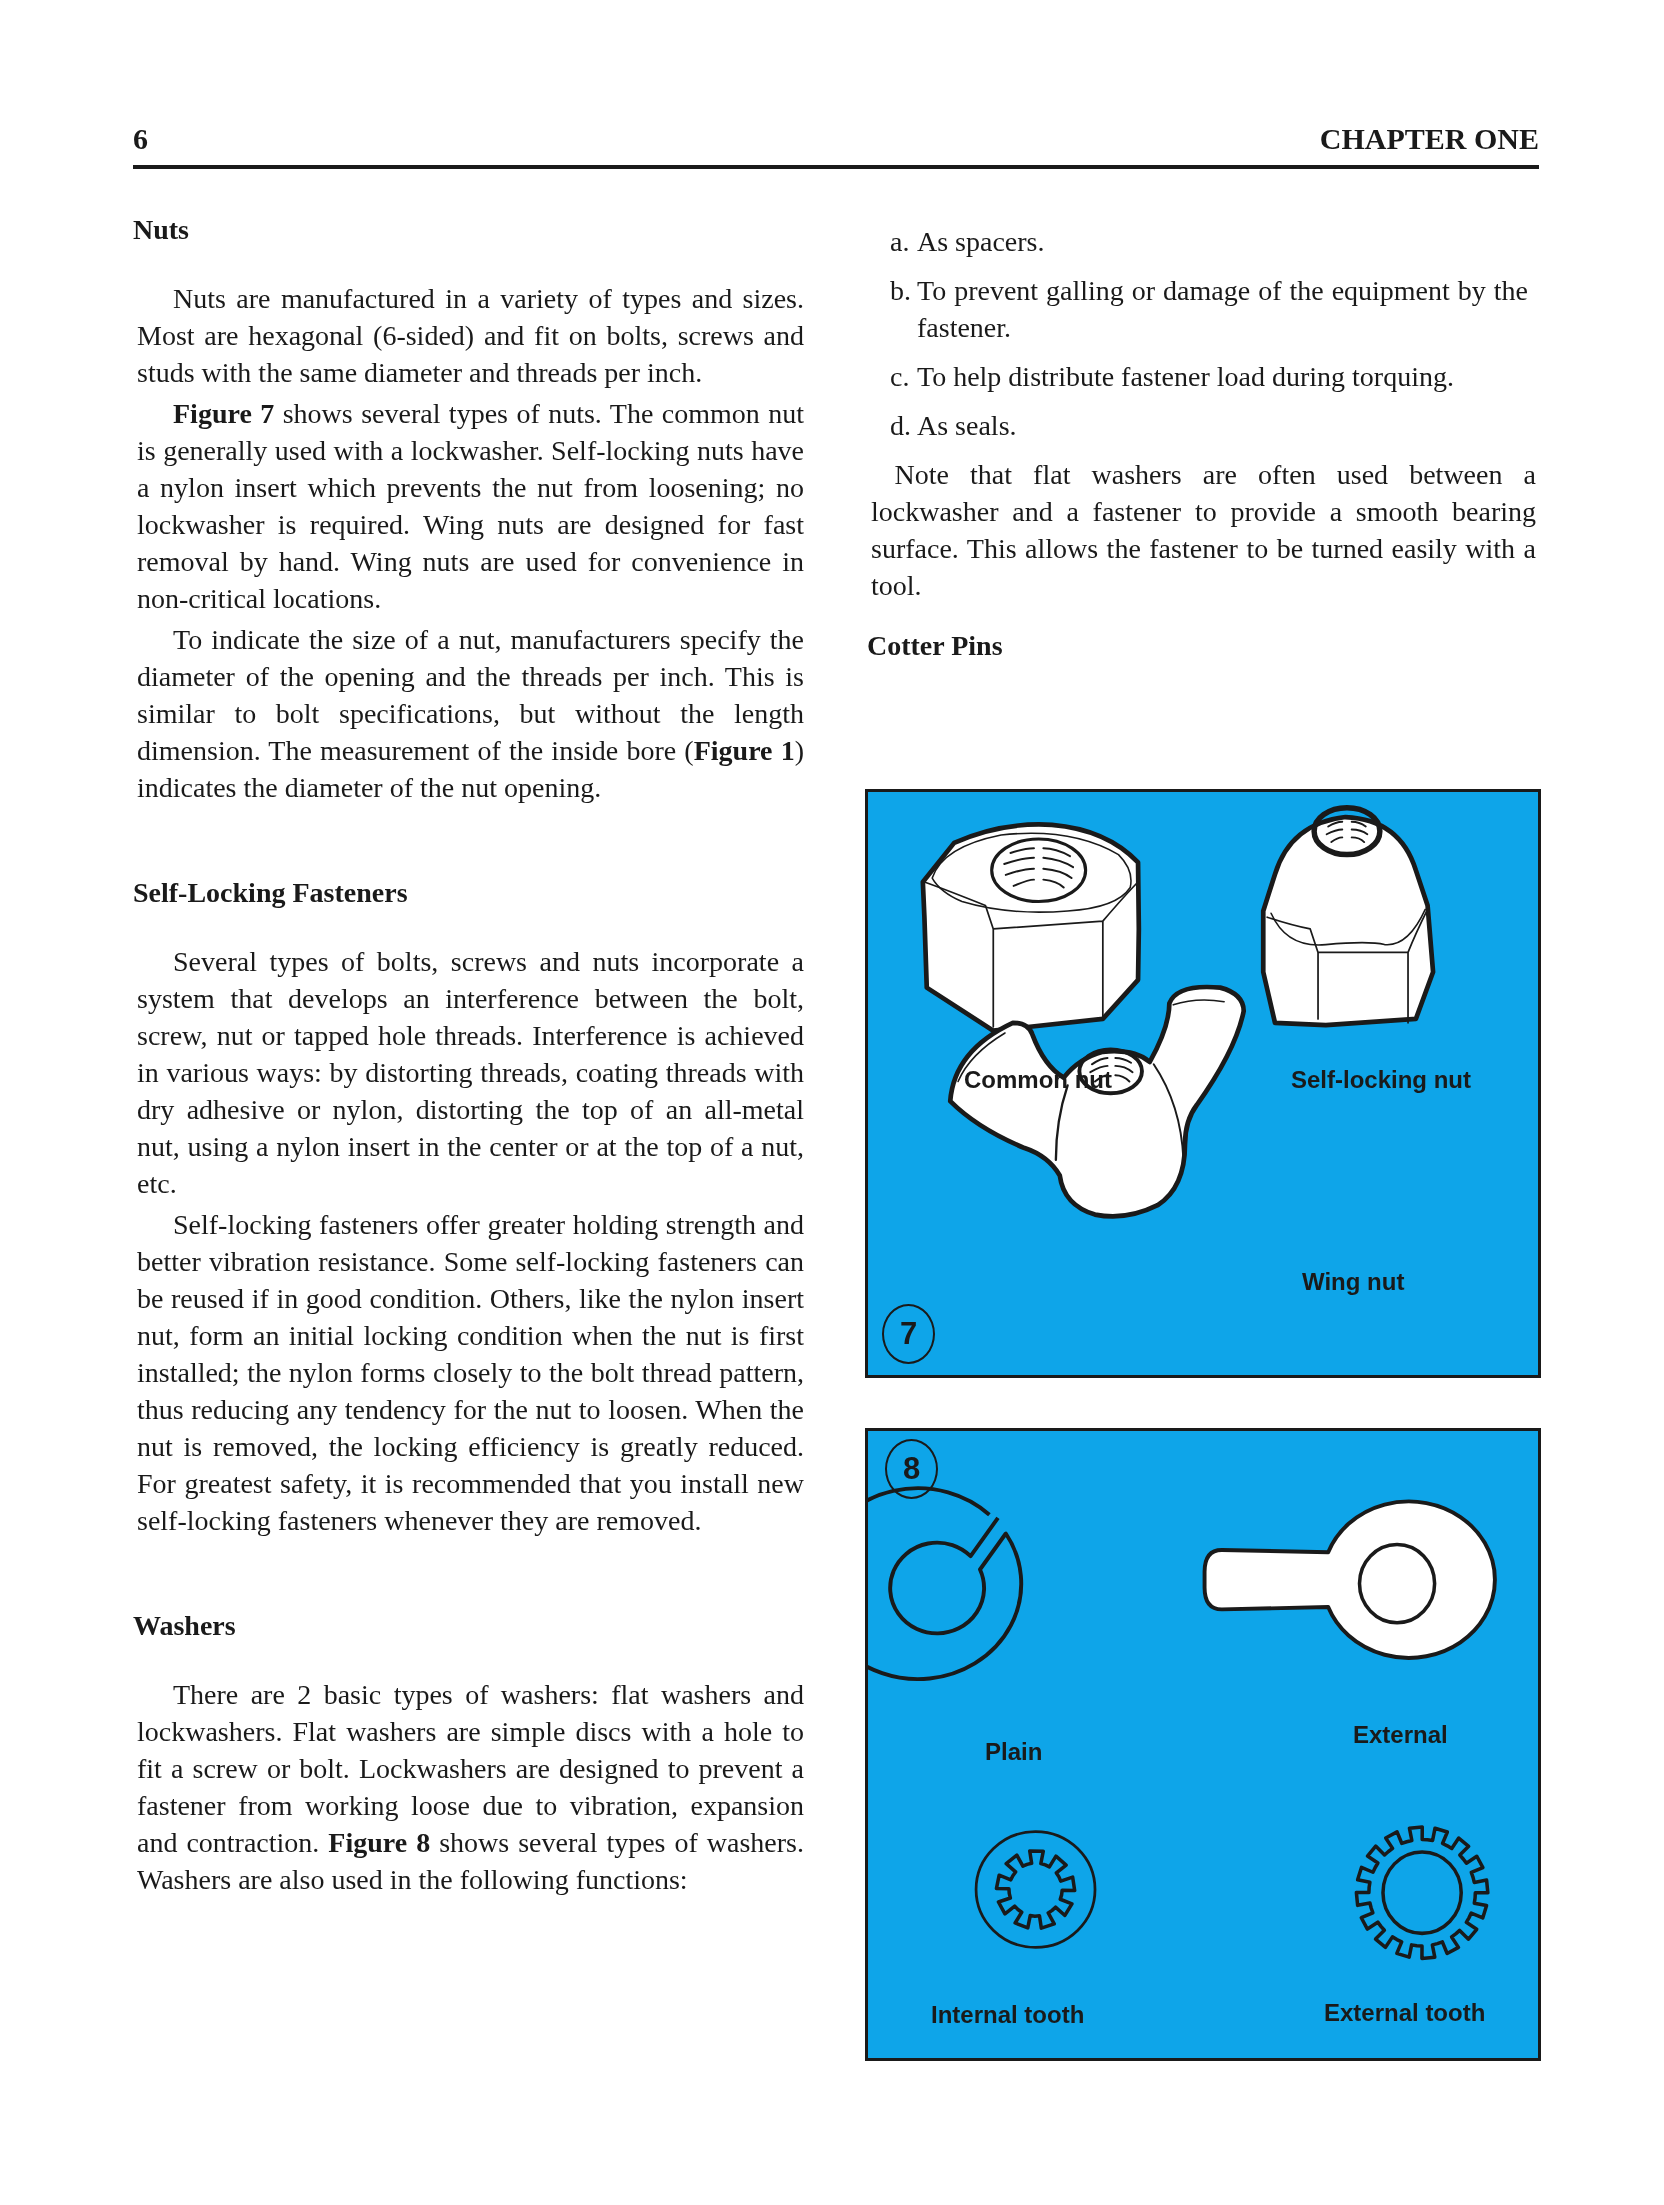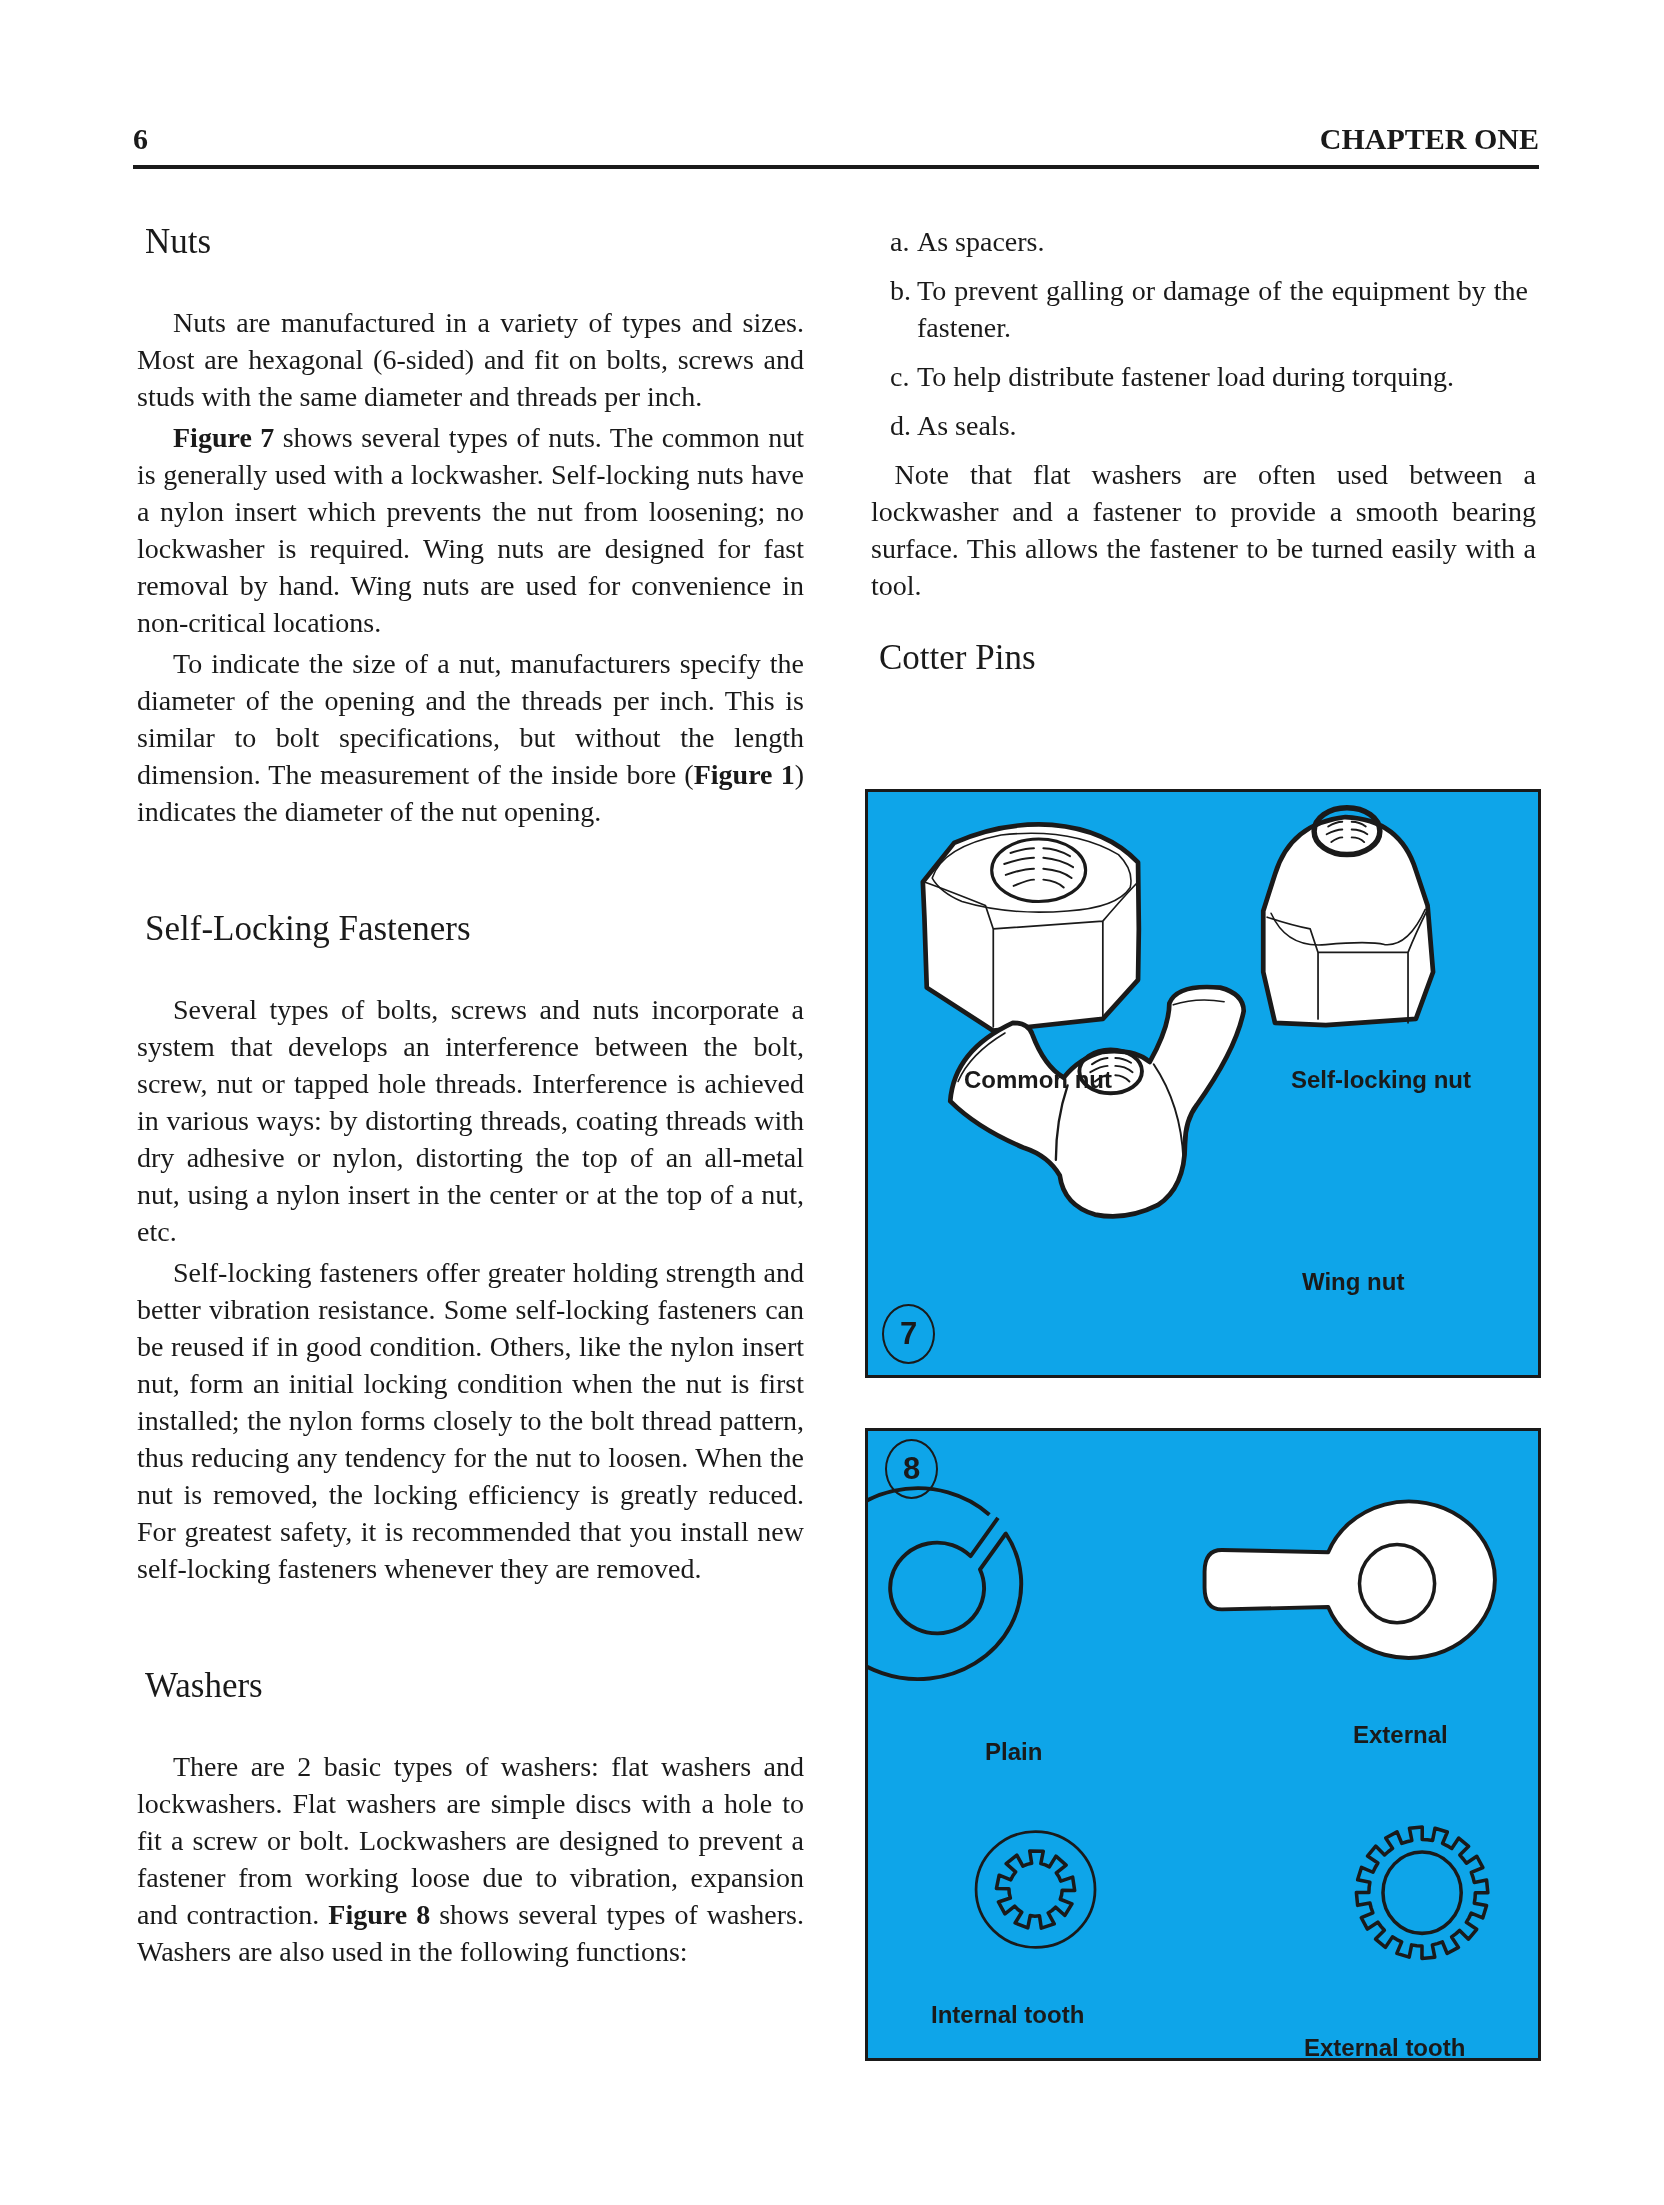--- a/index.html
+++ b/index.html
@@ -7,21 +7,21 @@
            font-family: "Liberation Serif", "DejaVu Serif", serif; color: #1a1a1a; }
     .hdr { position: absolute; top: 122px; font-weight: bold; font-size: 30px; line-height: 34px; }
     .hdr-num { left: 133px; }
     .hdr-title { right: 125px; font-family: Liberation Serif, serif; }
     .rule { position: absolute; left: 133px; right: 125px; top: 165px; height: 3.9px; background: #1a1a1a; }
 
     .col { position: absolute; font-size: 28px; line-height: 37px; }
     .col-left { left: 133px; width: 675px; top: 211px; }
     .col-right { left: 867px; width: 673px; top: 211px; }
 
-    .h { font-weight: normal; font-size: 35px; margin: 12px; line-height: 37px; }
+    .h { font-weight: bold; font-size: 28px; margin: 0; line-height: 37px; }
     .p { margin: 4px; text-align: justify; text-indent: 36px; hyphens: manual; }
     .b { font-weight: bold; }
     .gap-h-after { height: 28px; }
     .gap-sec { height: 64px; }
     .li { margin: 12px; padding-left: 38px; text-indent: -27px; text-align: justify; }
     .li .lbl { display: inline-block; width: 27px; text-indent: 0; }
 
     .fig { position: absolute; border: 3.1px solid #1a1a1a; background: #0ea5e9; box-sizing: border-box; }
     .fig7 { left: 865px; top: 789px; width: 676px; height: 589px; }
     .fig8 { left: 865px; top: 1428px; width: 676px; height: 633px; }
@@ -127,15 +127,15 @@
 
     <g fill="none" stroke="#1a1a1a" stroke-linejoin="round">
       <path id="etooth" d="M775.7,596.8 L774.7,603.4 L790.4,606.5 L785.5,622.3 L770.8,616.1 L767.9,622.2 L764.5,627.9 L777.8,636.8 L767.3,649.5 L756.0,638.2 L751.0,642.6 L745.7,646.6 L754.5,659.9 L740.0,667.7 L733.9,652.9 L727.6,655.1 L721.1,656.7 L724.2,672.4 L707.8,674.0 L707.9,658.0 L701.2,657.7 L694.6,656.7 L691.5,672.4 L675.7,667.5 L681.9,652.8 L675.8,649.9 L670.1,646.5 L661.2,659.8 L648.5,649.3 L659.8,638.0 L655.4,633.0 L651.4,627.7 L638.1,636.5 L630.3,622.0 L645.1,615.9 L642.9,609.6 L641.3,603.1 L625.6,606.2 L624.0,589.8 L640.0,589.9 L640.3,583.2 L641.3,576.6 L625.6,573.5 L630.5,557.7 L645.2,563.9 L648.1,557.8 L651.5,552.1 L638.2,543.2 L648.7,530.5 L660.0,541.8 L665.0,537.4 L670.3,533.4 L661.5,520.1 L676.0,512.3 L682.1,527.1 L688.4,524.9 L694.9,523.3 L691.8,507.6 L708.2,506.0 L708.1,522.0 L714.8,522.3 L721.4,523.3 L724.5,507.6 L740.3,512.5 L734.1,527.2 L740.2,530.1 L745.9,533.5 L754.8,520.2 L767.5,530.7 L756.2,542.0 L760.6,547.0 L764.6,552.3 L777.9,543.5 L785.7,558.0 L770.9,564.1 L773.1,570.4 L774.7,576.9 L790.4,573.8 L792.0,590.2 L776.0,590.1 Z" stroke-width="4.5"></path>
       <ellipse cx="708" cy="590" rx="50" ry="52" stroke-width="4.5"></ellipse>
     </g>
   </svg>
   <div class="fignum" style="left:17px; top:7.8px;">8</div>
   <div class="cap" style="left:117px; top:307px;">Plain</div>
   <div class="cap" style="left:485px; top:290px;">External</div>
   <div class="cap" style="left:63px; top:570px;">Internal tooth</div>
-  <div class="cap" style="left:436px; top:568px;margin-top:35px;">External tooth</div>
+  <div class="cap" style="left:456px; top:568px;">External tooth</div>
 </div>
 
 
 </body></html>

